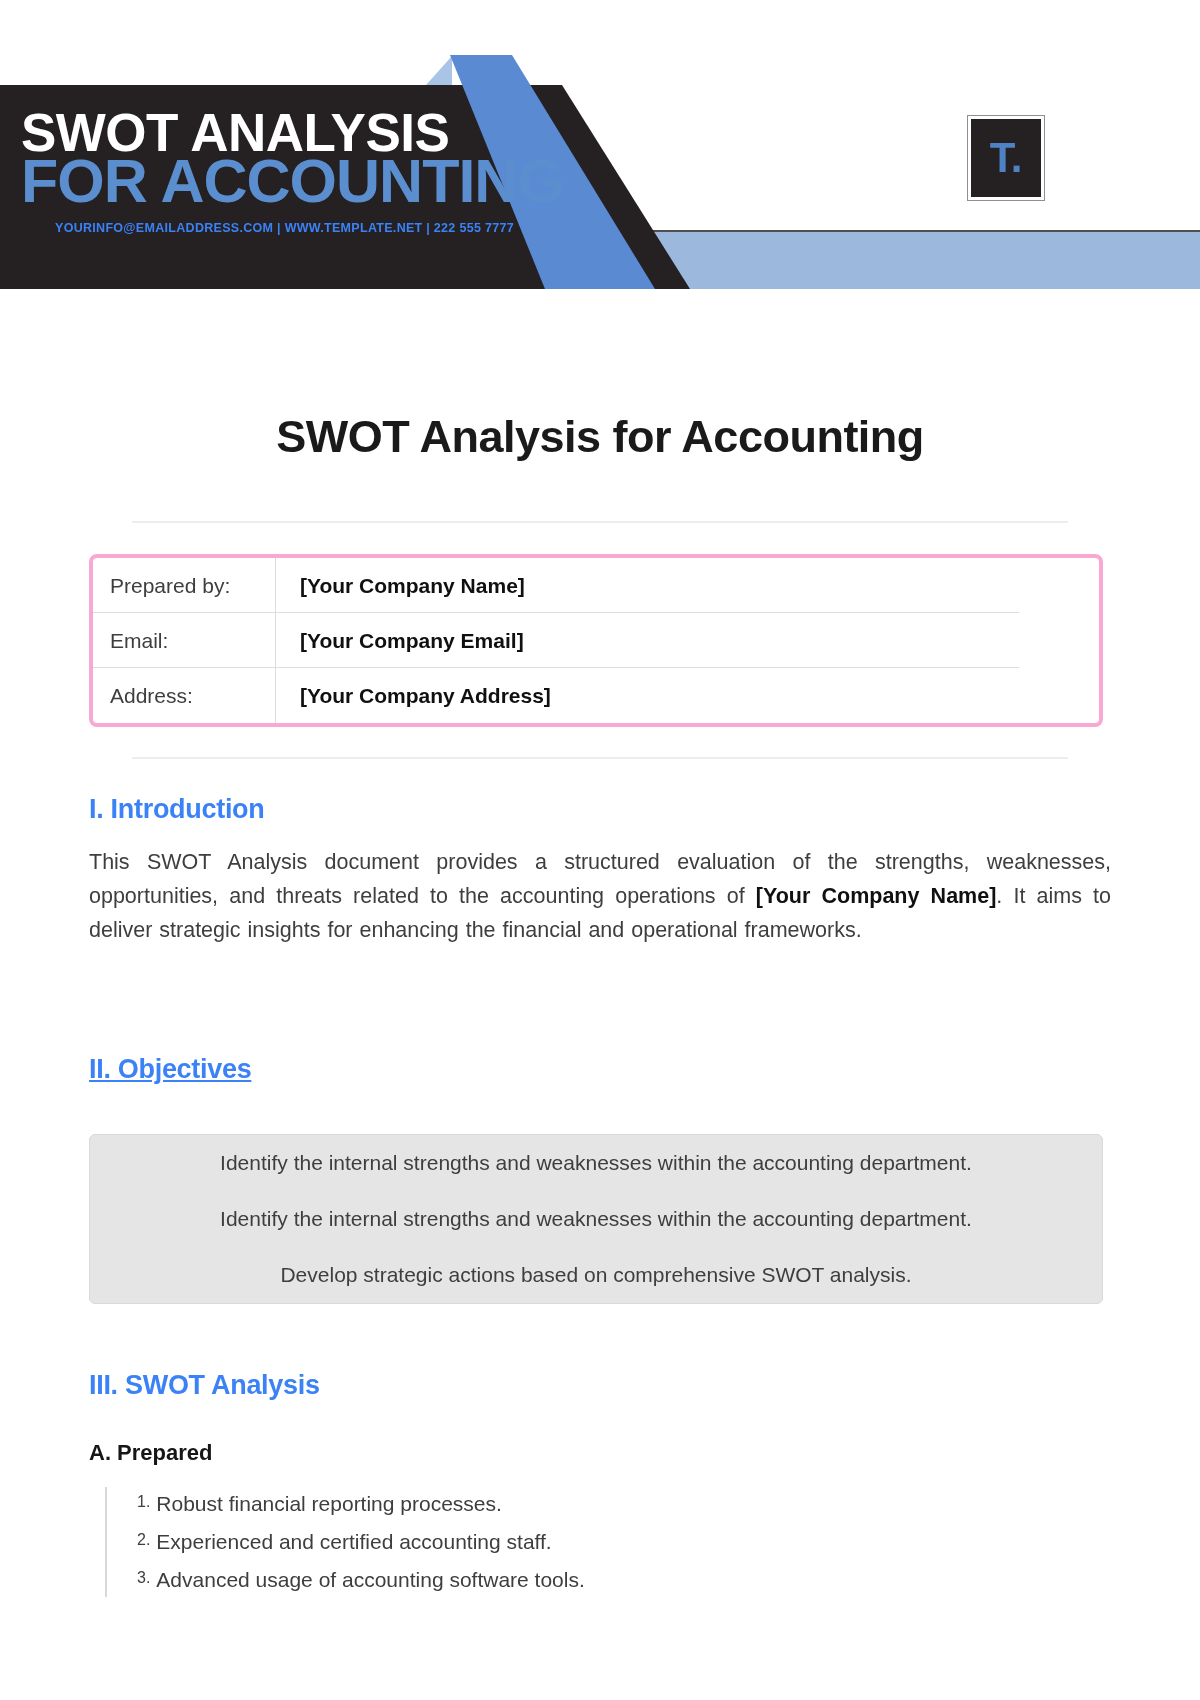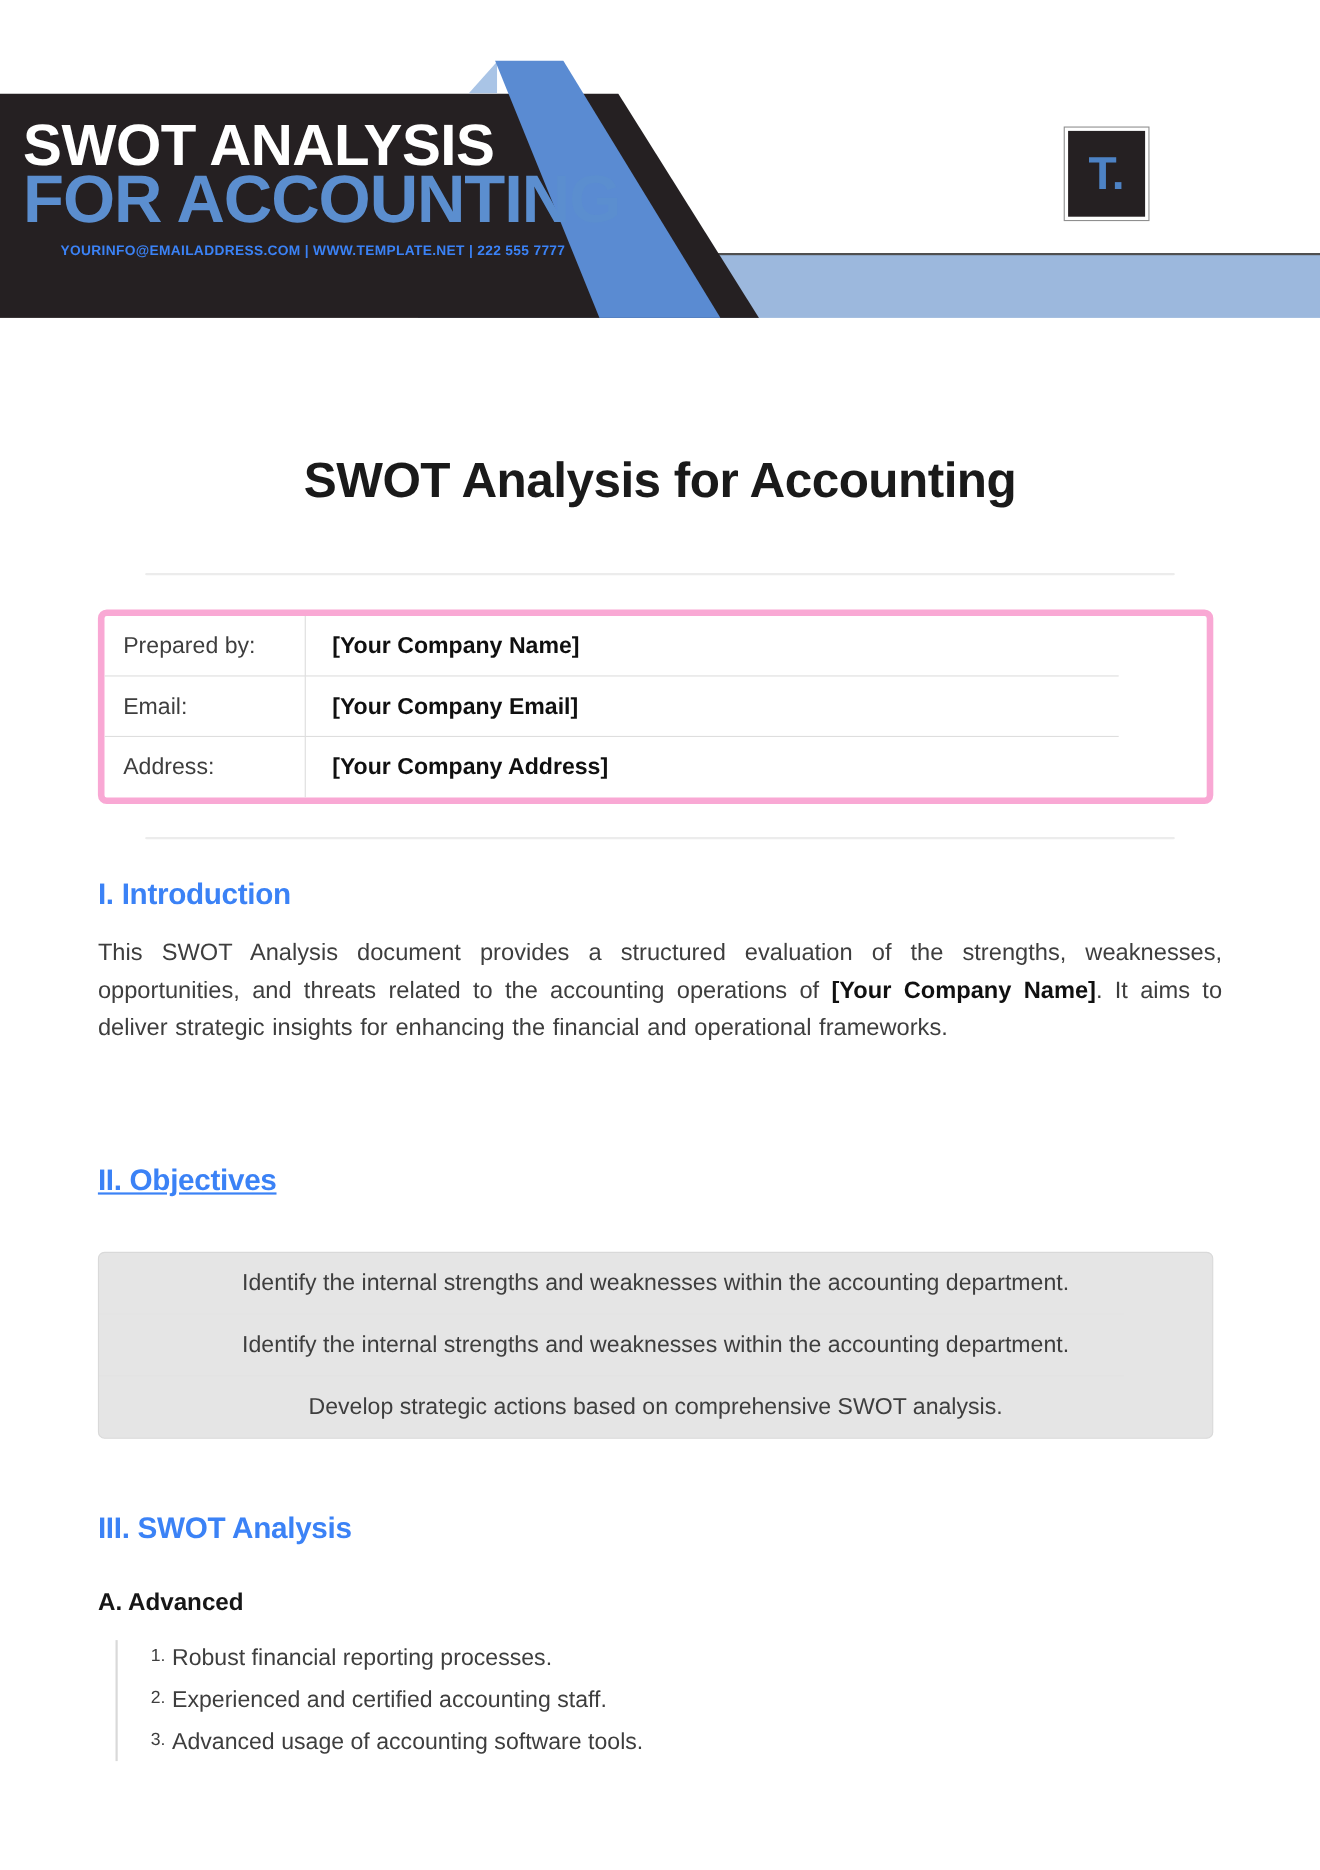--- a/index.html
+++ b/index.html
@@ -49,21 +49,21 @@
   .doc-title {
     margin-top:122px; text-align:center; color:#1a1a1a;
     font-size:45px; font-weight:700; letter-spacing:-0.5px; line-height:52px;
   }
   .divider { width:936px; height:2px; background:#ececec; border-radius:2px; margin:0 auto; }
   .divider-1 { margin-top:58px; }
   .divider-2 { margin-top:30px; }
 
   .info-table {
     margin-top:31px; width:1014px;
-    border:6px solid #f9a8d4; border-radius:8px; overflow:hidden; background:#fff;
+    border:4px solid #f9a8d4; border-radius:8px; overflow:hidden; background:#fff;
   }
   .info-row { position:relative; display:flex; }
   .info-row:not(:last-child)::after {
     content:""; position:absolute; left:0; right:80px; bottom:0; height:1px; background:#dedede;
   }
   .info-label {
     width:183px; flex:0 0 183px; border-right:1px solid #dcdcdc;
     padding:14px 10px 14px 17px; font-size:21px; color:#3e3e3e; line-height:27px;
   }
   .info-value { padding:14px 10px 14px 24px; font-size:21px; font-weight:700; color:#101010; line-height:27px; }
@@ -159,21 +159,21 @@
     <div class="obj-row">
       <div class="obj-text">Identify the internal strengths and weaknesses within the accounting department.</div>
     </div>
     <div class="obj-row">
       <div class="obj-text">Develop strategic actions based on comprehensive SWOT analysis.</div>
     </div>
   </div>
 
   <h2 class="section-heading h-swot">III. SWOT Analysis</h2>
 
-  <h3 class="sub-heading">A. Advanced</h3>
+  <h3 class="sub-heading">A. Prepared</h3>
 
   <ul class="strength-list">
     <li class="strength-item">
       <span class="strength-num">1.</span>
       <span class="strength-text">Robust financial reporting processes.</span>
     </li>
     <li class="strength-item">
       <span class="strength-num">2.</span>
       <span class="strength-text">Experienced and certified accounting staff.</span>
     </li>

